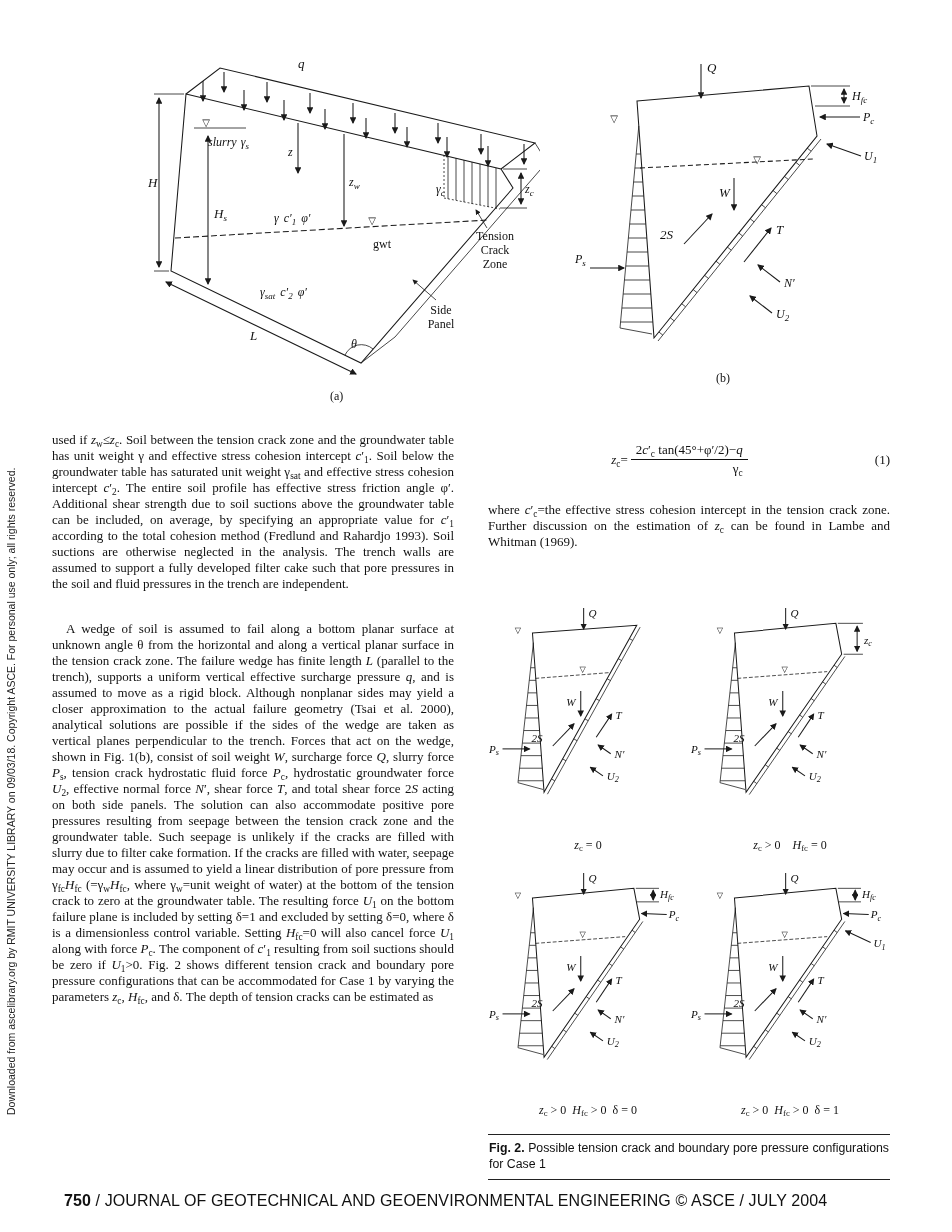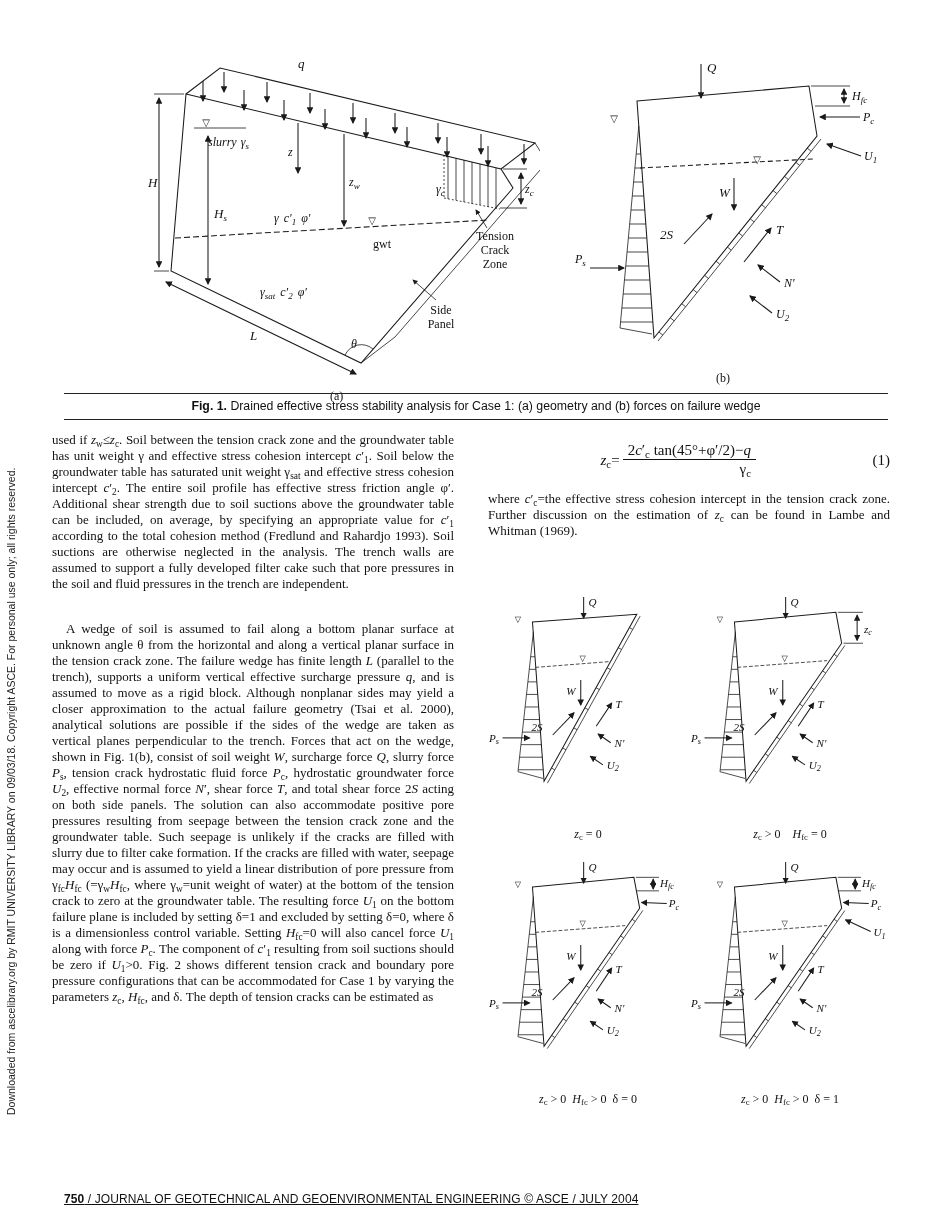--- a/index.html
+++ b/index.html
@@ -7,31 +7,31 @@
   .watermark{position:absolute;left:5px;top:245px;height:870px;writing-mode:vertical-rl;transform:rotate(180deg);font:10.5px "Liberation Sans",sans-serif;color:#222;white-space:nowrap;}
   .fig1-wrap{position:absolute;top:56px;left:148px;display:flex;gap:34px;align-items:flex-start;}
   .caption{font-family:"Liberation Sans",sans-serif;font-size:12.3px;color:#111;}
   .cap1{position:absolute;top:393px;left:64px;width:824px;border-top:1px solid #222;border-bottom:1px solid #222;padding:5px 0 6px;text-align:center;}
   .col{position:absolute;top:432px;width:402px;font-size:13px;line-height:16px;text-align:justify;}
   .col-left{left:52px;}
   .col-right{left:488px;}
   .col p{margin:0;}
   p.indent{text-indent:14px;margin-top:29px;}
   sub{font-size:0.72em;line-height:0;vertical-align:-0.28em;}
-  .equation{display:flex;align-items:center;font-size:15px;margin:10px 0 14px;}
+  .equation{display:flex;align-items:center;font-size:13px;margin:10px 0 25px;}
   .eq-main{flex:1;display:flex;justify-content:center;align-items:center;}
   .frac{display:inline-flex;flex-direction:column;text-align:right;margin-left:3px;}
   .frac .num{padding:0 5px 1px;border-bottom:1px solid #111;}
   .frac .den{padding:1px 5px 0;}
   .eq-num{margin-left:4px;}
   .fig2{margin-top:54px;display:grid;grid-template-columns:1fr 1fr;row-gap:16px;column-gap:2px;}
   .f2cell{text-align:center;}
   .f2cond{font-size:12px;margin-top:2px;}
   .cap2{margin-top:16px;border-top:1px solid #222;border-bottom:1px solid #222;padding:5px 1px 7px;text-align:justify;}
-  .footer{position:absolute;top:1192px;left:64px;font-family:"Liberation Sans",sans-serif;font-size:12px;letter-spacing:0.1px;text-decoration:underline;}
+  .footer{position:absolute;top:1192px;left:64px;font-family:"Liberation Sans",sans-serif;font-size:16px;letter-spacing:0.1px;}
   .citation{position:absolute;top:1217px;left:0;width:100%;text-align:center;font-size:11.5px;}
   svg.fig-svg path,svg.fig-svg line,svg.fig-svg polyline{stroke:#1a1a1a;fill:none;stroke-width:1.05;}
   svg.fig-svg .thin{stroke-width:0.8;}
   svg.fig-svg text{stroke:none;fill:#111;font-family:"Liberation Serif",serif;}
   .it{font-style:italic;}
   .f13{font-size:13px;}
   .f12{font-size:12px;}
   .rm{font-style:normal;font-size:12px;}
   .ss{font-size:9px;}
   .del{font-size:10px;text-anchor:middle;font-style:normal;}
@@ -195,21 +195,20 @@
         <path class="thin" d="M62.2 98H66.8M60.9 112H67.8M59.6 126H68.8M58.3 140H69.8M57 154H70.8M55.7 168H71.8M54.4 182H72.8M53.1 196H73.8M51.8 210H74.8M50.5 224H75.8M49.2 238H76.9M47.9 252H77.9M46.6 266H78.9"></path>
       </g>
       <g>
         <line x1="16" y1="212" x2="50" y2="212" marker-end="url(#ar)"></line>
         <text class="it f12" x="1" y="207"><tspan>P</tspan><tspan class="ss" dy="3">s</tspan></text>
       </g>
       <text class="rm f13" x="142" y="326">(b)</text>
     </svg>
   </div>
 
-  <div class="caption cap1"><b>Fig. 1.</b><span> Drained effective stress stability analysis for Case 1: (a) geometry and (b) forces on failure wedge</span></div>
 
   <div class="col col-left">
     <p>used if <i>z</i><sub>w</sub>≤<i>z</i><sub>c</sub>. Soil between the tension crack zone and the groundwater table has unit weight γ and effective stress cohesion intercept <i>c</i>′<sub>1</sub>. Soil below the groundwater table has saturated unit weight γ<sub>sat</sub> and effective stress cohesion intercept <i>c</i>′<sub>2</sub>. The entire soil profile has effective stress friction angle φ′. Additional shear strength due to soil suctions above the groundwater table can be included, on average, by specifying an appropriate value for <i>c</i>′<sub>1</sub> according to the total cohesion method (Fredlund and Rahardjo 1993). Soil suctions are otherwise neglected in the analysis. The trench walls are assumed to support a fully developed filter cake such that pore pressures in the soil and fluid pressures in the trench are independent.</p>
     <p class="indent">A wedge of soil is assumed to fail along a bottom planar surface at unknown angle θ from the horizontal and along a vertical planar surface in the tension crack zone. The failure wedge has finite length <i>L</i> (parallel to the trench), supports a uniform vertical effective surcharge pressure <i>q</i>, and is assumed to move as a rigid block. Although nonplanar sides may yield a closer approximation to the actual failure geometry (Tsai et al. 2000), analytical solutions are possible if the sides of the wedge are taken as vertical planes perpendicular to the trench. Forces that act on the wedge, shown in Fig. 1(b), consist of soil weight <i>W</i>, surcharge force <i>Q</i>, slurry force <i>P</i><sub>s</sub>, tension crack hydrostatic fluid force <i>P</i><sub>c</sub>, hydrostatic groundwater force <i>U</i><sub>2</sub>, effective normal force <i>N</i>′, shear force <i>T</i>, and total shear force 2<i>S</i> acting on both side panels. The solution can also accommodate positive pore pressures resulting from seepage between the tension crack zone and the groundwater table. Such seepage is unlikely if the cracks are filled with slurry due to filter cake formation. If the cracks are filled with water, seepage may occur and is assumed to yield a linear distribution of pore pressure from γ<sub>fc</sub><i>H</i><sub>fc</sub> (=γ<sub>w</sub><i>H</i><sub>fc</sub>, where γ<sub>w</sub>=unit weight of water) at the bottom of the tension crack to zero at the groundwater table. The resulting force <i>U</i><sub>1</sub> on the bottom failure plane is included by setting δ=1 and excluded by setting δ=0, where δ is a dimensionless control variable. Setting <i>H</i><sub>fc</sub>=0 will also cancel force <i>U</i><sub>1</sub> along with force <i>P</i><sub>c</sub>. The component of <i>c</i>′<sub>1</sub> resulting from soil suctions should be zero if <i>U</i><sub>1</sub>&gt;0. Fig. 2 shows different tension crack and boundary pore pressure configurations that can be accommodated for Case 1 by varying the parameters <i>z</i><sub>c</sub>, <i>H</i><sub>fc</sub>, and δ. The depth of tension cracks can be estimated as</p>
   </div>
 
   <div class="col col-right">
     <div class="equation">
       <span class="eq-main">
         <span><i>z</i><sub>c</sub>=</span>
@@ -437,18 +436,19 @@
             </g>
           <g>
               <line x1="118" y1="178" x2="105" y2="169" marker-end="url(#ar)"></line>
               <text class="f2t" x="122" y="182"><tspan>U</tspan><tspan class="ss2" dy="2.5">2</tspan></text>
             </g>
         </svg>
         <div class="f2cond"><i>z</i><sub>c</sub> &gt; 0 <i>H</i><sub>fc</sub> &gt; 0 δ = 1</div>
       </div>
     </div>
 
+    <div class="caption cap2"><b>Fig. 2.</b><span> Possible tension crack and boundary pore pressure configurations for Case 1</span></div>
   </div>
 
   <div class="footer"><b>750</b><span> / JOURNAL OF GEOTECHNICAL AND GEOENVIRONMENTAL ENGINEERING © ASCE / JULY 2004</span></div>
 
 
 </div>
 
 </body></html>

